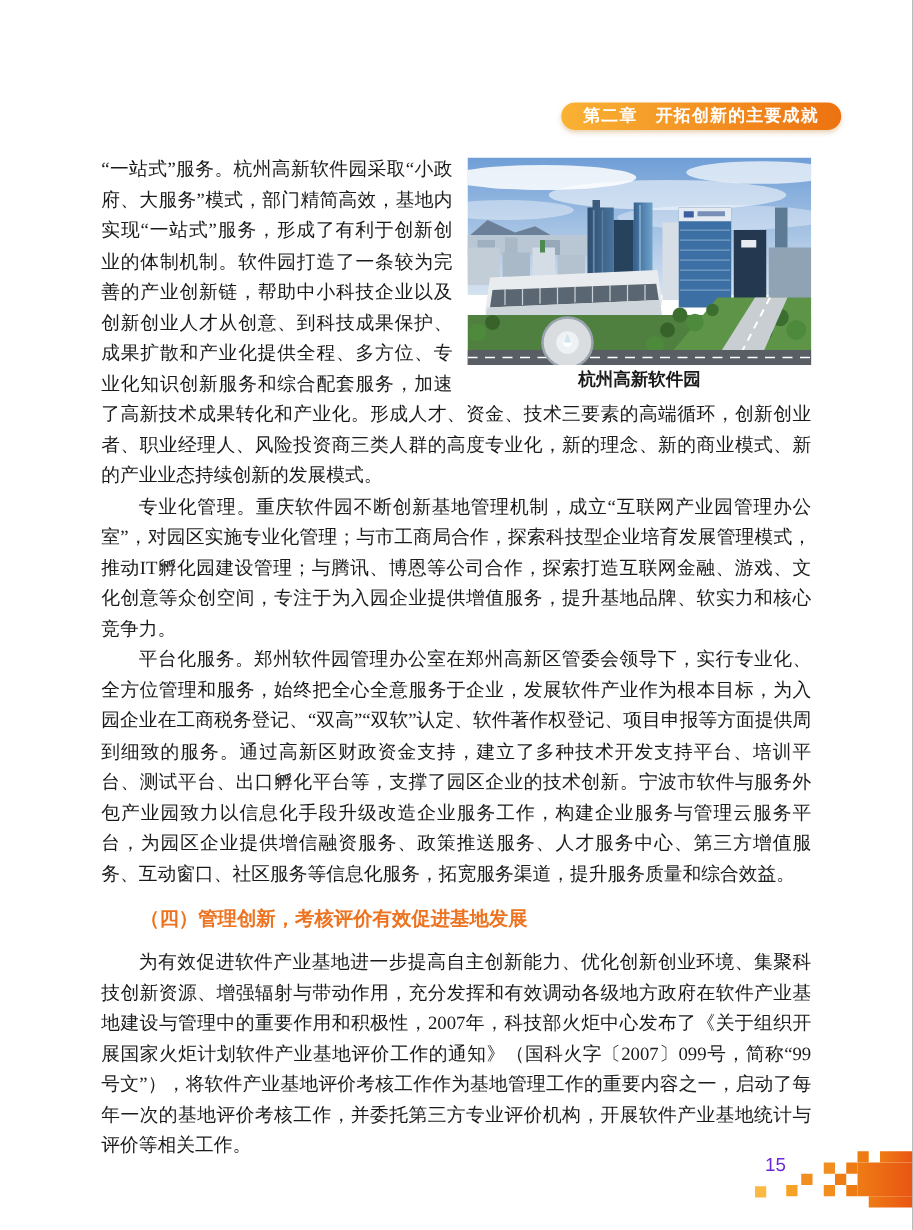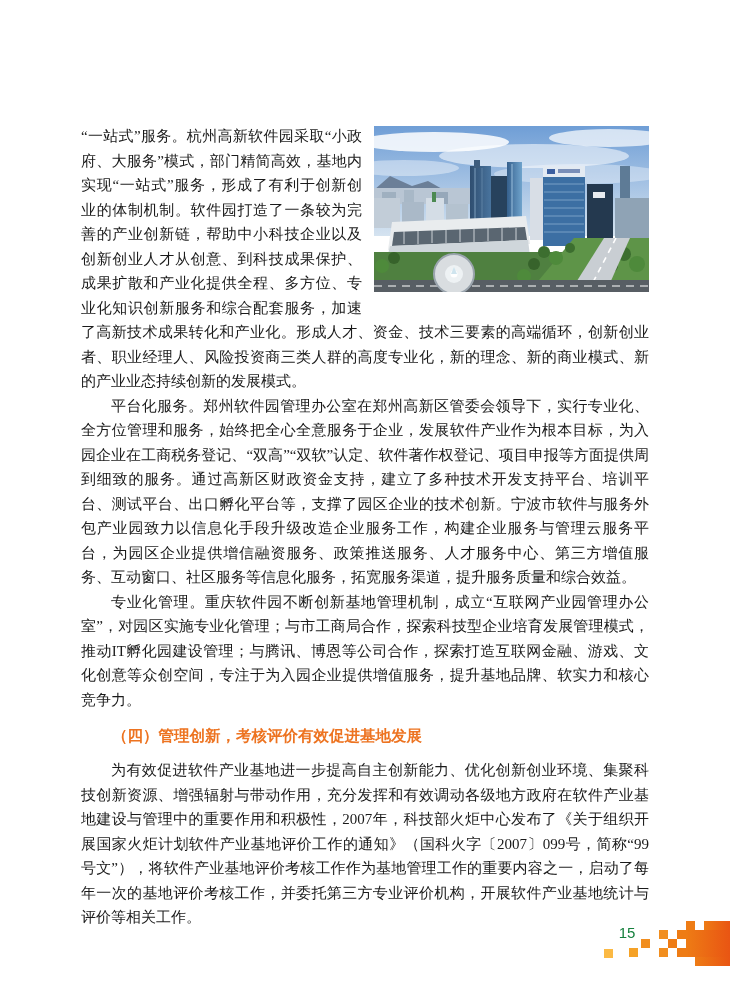--- a/index.html
+++ b/index.html
@@ -38,36 +38,39 @@
   figure.park{
     float:right;width:275px;margin:2px 0 4px 12px;padding:0;
   }
   .photo{display:block;width:275px;height:166px;}
   figcaption{
     text-align:center;font-weight:bold;font-size:14px;line-height:18px;margin-top:4px;
   }
   
   .page-number{
     position:absolute;left:612px;top:924px;width:30px;
-    font-size:15px;color:#15803d;text-align:center;
+    font-size:15px;color:#6d28d9;
     font-family:"Liberation Sans","DejaVu Sans",sans-serif;
   }
   .mosaic{position:absolute;left:0;top:0;width:730px;height:984px;pointer-events:none;}
   .mosaic i{position:absolute;display:block;}
   .mc-light{background:var(--mosaic-light,#FBB944);}
   .mc-amber{background:var(--mosaic-amber,#F5A227);}
   .mc-orange{background:var(--mosaic-orange,#F18E1F);}
   .mc-deep{background:var(--mosaic-deep,#EE7C15);}
   .mc-block{background:linear-gradient(90deg,var(--mosaic-deep,#EE7C15),var(--mosaic-dark,#E95513));}
 </style>
 </head>
 <body>
 
 <div class="page">
 
+  <div class="chapter-pill">
+    <span>第二章　开拓创新的主要成就</span>
+  </div>
 
   <div class="content">
 
     <p>
       </p><figure class="park">
         <svg class="photo" viewBox="0 0 275 166" preserveAspectRatio="none" xmlns="http://www.w3.org/2000/svg">
           <defs>
             <linearGradient id="sky" x1="0" y1="0" x2="0" y2="1">
               <stop offset="0" stop-color="#6F9ED6"></stop>
               <stop offset="1" stop-color="#D5E3F0"></stop>
@@ -167,26 +170,27 @@
             <rect x="0" y="154" width="275" height="12" fill="#585E64"></rect>
             <line x1="0" y1="160" x2="275" y2="160" stroke="#FFFFFF" stroke-width="1.2" stroke-dasharray="8 6"></line>
           </g>
           <g>
             <circle cx="80" cy="148" r="20" fill="#D9DDE0" stroke="#9AA4AD" stroke-width="2"></circle>
             <circle cx="80" cy="148" r="9" fill="#EEF2F4"></circle>
             <circle cx="80" cy="148" r="3.5" fill="#FFFFFF"></circle>
             <path d="M80,141 L77,148 L83,148 Z" fill="#CFE4EE"></path>
           </g>
         </svg>
+        <figcaption>杭州高新软件园</figcaption>
       </figure>
       <span>“一站式”服务。杭州高新软件园采取“小政府、大服务”模式，部门精简高效，基地内实现“一站式”服务，形成了有利于创新创业的体制机制。软件园打造了一条较为完善的产业创新链，帮助中小科技企业以及创新创业人才从创意、到科技成果保护、成果扩散和产业化提供全程、多方位、专业化知识创新服务和综合配套服务，加速了高新技术成果转化和产业化。形成人才、资金、技术三要素的高端循环，创新创业者、职业经理人、风险投资商三类人群的高度专业化，新的理念、新的商业模式、新的产业业态持续创新的发展模式。</span>
     <p></p>
 
+    <p>专业化管理。重庆软件园不断创新基地管理机制，成立“互联网产业园管理办公室”，对园区实施专业化管理；与市工商局合作，探索科技型企业培育发展管理模式，推动IT孵化园建设管理；与腾讯、博恩等公司合作，探索打造互联网金融、游戏、文化创意等众创空间，专注于为入园企业提供增值服务，提升基地品牌、软实力和核心竞争力。</p>
     <p>平台化服务。郑州软件园管理办公室在郑州高新区管委会领导下，实行专业化、全方位管理和服务，始终把全心全意服务于企业，发展软件产业作为根本目标，为入园企业在工商税务登记、“双高”“双软”认定、软件著作权登记、项目申报等方面提供周到细致的服务。通过高新区财政资金支持，建立了多种技术开发支持平台、培训平台、测试平台、出口孵化平台等，支撑了园区企业的技术创新。宁波市软件与服务外包产业园致力以信息化手段升级改造企业服务工作，构建企业服务与管理云服务平台，为园区企业提供增信融资服务、政策推送服务、人才服务中心、第三方增值服务、互动窗口、社区服务等信息化服务，拓宽服务渠道，提升服务质量和综合效益。</p>
-    <p>专业化管理。重庆软件园不断创新基地管理机制，成立“互联网产业园管理办公室”，对园区实施专业化管理；与市工商局合作，探索科技型企业培育发展管理模式，推动IT孵化园建设管理；与腾讯、博恩等公司合作，探索打造互联网金融、游戏、文化创意等众创空间，专注于为入园企业提供增值服务，提升基地品牌、软实力和核心竞争力。</p>
 
     <div class="sec-heading">（四）管理创新，考核评价有效促进基地发展</div>
 
     <p>为有效促进软件产业基地进一步提高自主创新能力、优化创新创业环境、集聚科技创新资源、增强辐射与带动作用，充分发挥和有效调动各级地方政府在软件产业基地建设与管理中的重要作用和积极性，2007年，科技部火炬中心发布了《关于组织开展国家火炬计划软件产业基地评价工作的通知》（国科火字〔2007〕099号，简称“99号文”），将软件产业基地评价考核工作作为基地管理工作的重要内容之一，启动了每年一次的基地评价考核工作，并委托第三方专业评价机构，开展软件产业基地统计与评价等相关工作。</p>
     
   </div>
 
   <div class="page-number">15</div>
 
   <div class="mosaic">

